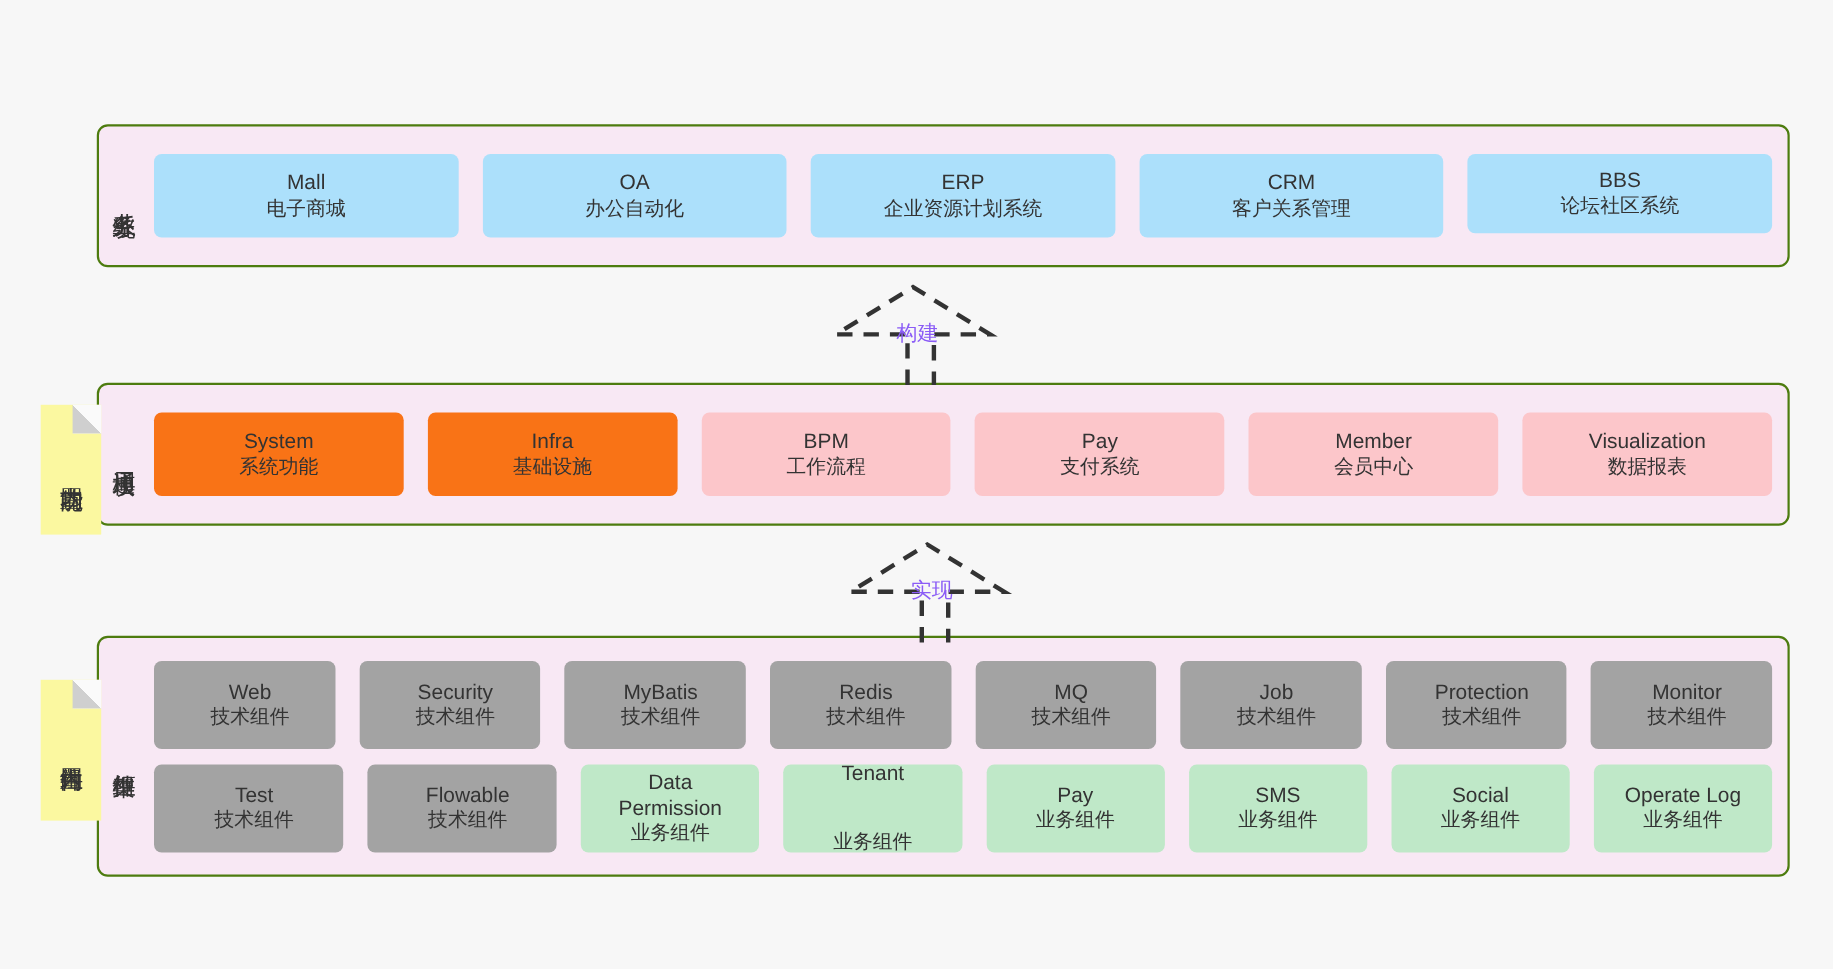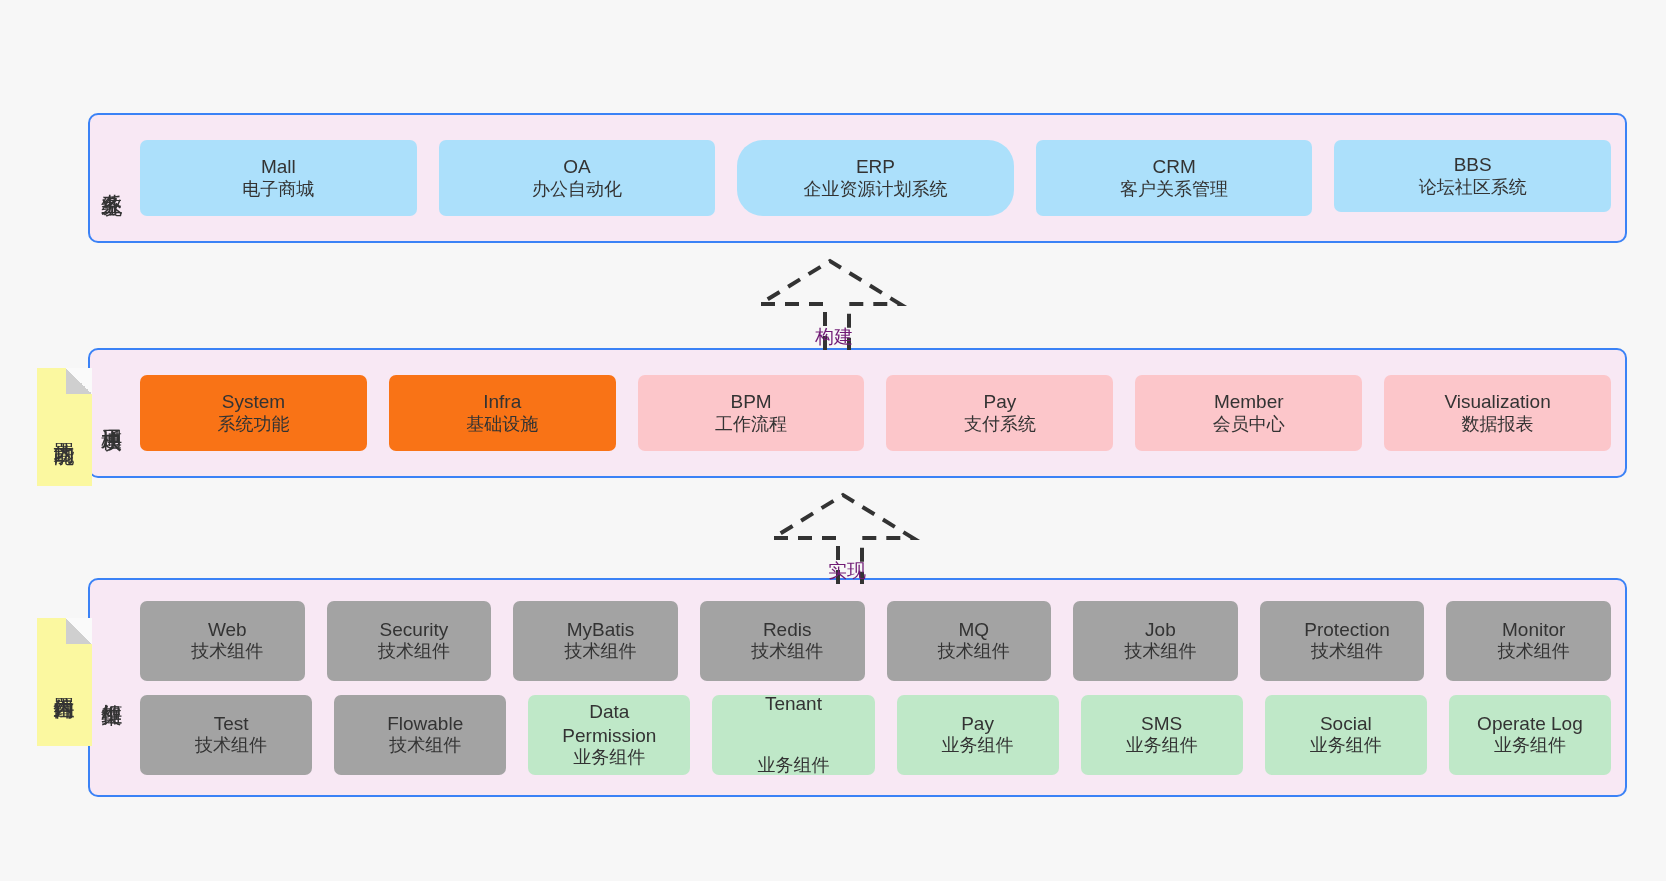--- a/index.html
+++ b/index.html
@@ -19,21 +19,21 @@
   .canvas {
     position: absolute;
     inset: 0;
   }
 
   
   .layer {
     position: absolute;
     box-sizing: border-box;
     background: #f8e8f4;
-    border: 2px solid #3b82f6;
+    border: 2px solid #4d7c0f;
     border-radius: 10px;
     display: flex;
     flex-direction: row;
     align-items: stretch;
   }
 
   .layer-title {
     flex: 0 0 auto;
     width: 44px;
     display: flex;
@@ -140,44 +140,43 @@
     position: absolute;
     z-index: 2;
   }
   .gen-arrow svg {
     display: block;
     overflow: visible;
   }
   .gen-label {
     position: absolute;
     font-size: 19px;
-    color: #701a75;
+    color: #8b5cf6;
     background: transparent;
     white-space: nowrap;
-    margin-top: 34px;
   }
 </style>
 </head>
 <body>
 
 <div class="canvas">
 
   <div class="layer" style="left:88px; top:113px; width:1539px; height:130px;">
     <div class="layer-title">业务系统</div>
     <div class="layer-body">
       <div class="row">
         <div class="card blue" style="height:76px;">
           <span class="en">Mall</span>
           <span class="cn">电子商城</span>
         </div>
         <div class="card blue" style="height:76px;">
           <span class="en">OA</span>
           <span class="cn">办公自动化</span>
         </div>
-        <div class="card blue" style="height:76px;border-radius:26px;">
+        <div class="card blue" style="height:76px;">
           <span class="en">ERP</span>
           <span class="cn">企业资源计划系统</span>
         </div>
         <div class="card blue" style="height:76px;">
           <span class="en">CRM</span>
           <span class="cn">客户关系管理</span>
         </div>
         <div class="card blue" style="height:72px;">
           <span class="en">BBS</span>
           <span class="cn">论坛社区系统</span>

